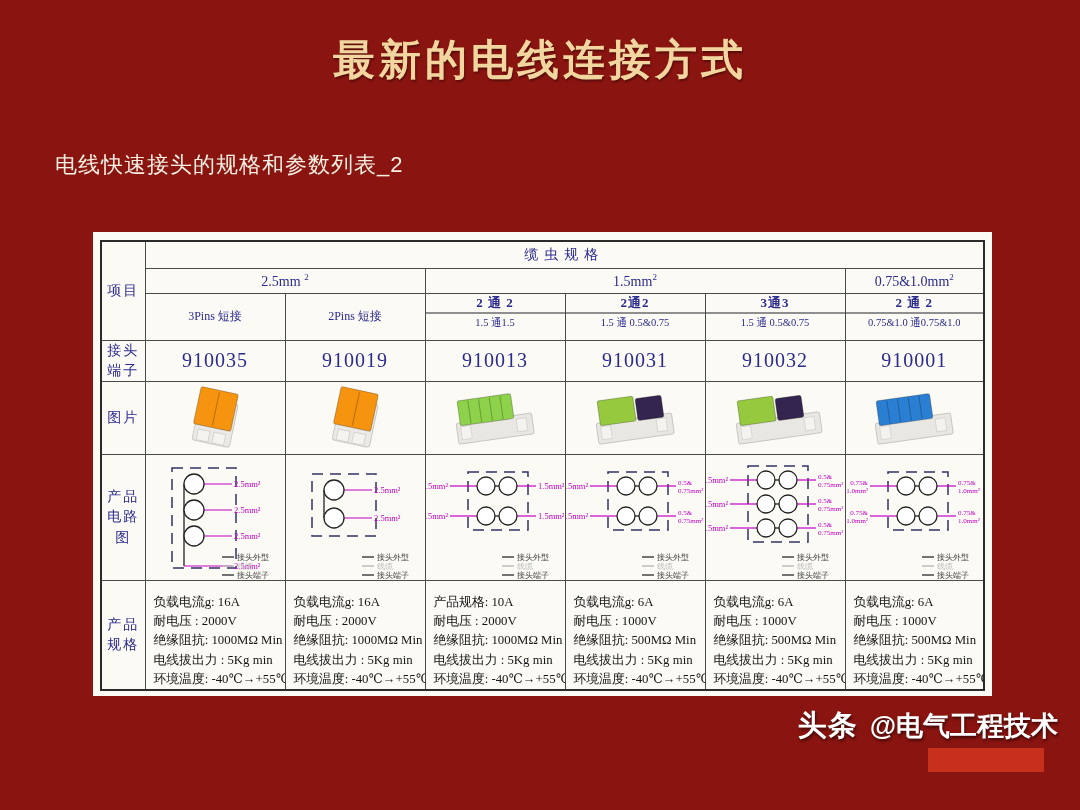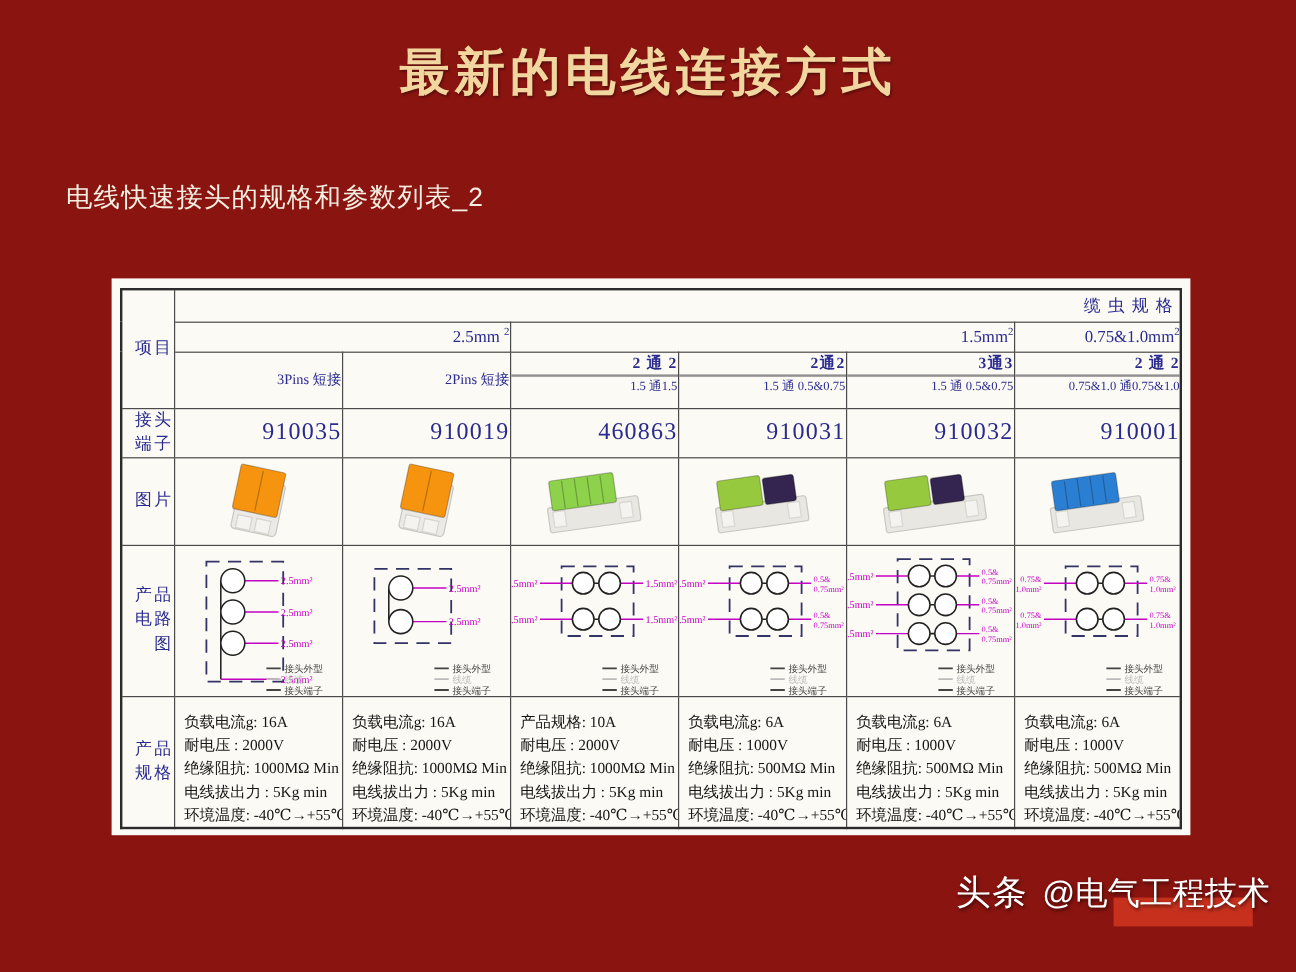--- a/index.html
+++ b/index.html
@@ -24,41 +24,41 @@
 
   .table-wrap{
     position:absolute; left:93px; top:232px; width:899px; height:464px;
     background:var(--table_bg); padding:8px 8px 10px 7px;
   }
   table.spec-table{
     width:100%; height:100%; border-collapse:collapse; table-layout:fixed;
     border:2px solid var(--table_border);
     font-family:"Liberation Serif","DejaVu Serif",serif; color:var(--navy);
   }
-  table.spec-table td{ border:1px solid #4a4a4a; text-align:right; vertical-align:middle; overflow:hidden; }
+  table.spec-table td{ border:1px solid #4a4a4a; text-align:center; vertical-align:middle; overflow:hidden; }
   .rowlabel{ font-size:14px; letter-spacing:2px; }
   .rowlabel span{ display:inline-block; width:36px; line-height:1.45; }
   .brand{ font-size:14px; letter-spacing:6px; height:27px; }
   .size{ font-size:14px; height:25px; }
   .size sup{ font-size:9px; }
   .typecell{ font-size:12px; height:38px; }
   .dual{ padding:0 !important; }
   .dual .t{ height:18px; line-height:18px; font-size:13px; font-weight:600; letter-spacing:1px;}
   .dual .b{ height:28px; line-height:17px; font-size:10.5px; border-top:2px solid #8f8f8f; }
   .pnum{ font-size:20px; height:32px; letter-spacing:1px; }
   .imgcell{ height:72px; }
   .imgcell svg, .diagcell svg{ display:block; margin:0 auto; }
   .diagcell{ height:126px; }
   .spec{ vertical-align:top !important; text-align:left !important; padding:12px 4px 0 8px !important; }
   .spec div{ font-size:12.8px; line-height:1.5; color:var(--spec_text); white-space:nowrap; }
 
   .wm-highlight{ position:absolute; left:928px; top:748px; width:116px; height:24px; background:var(--badge); }
   .watermark{
-    position:absolute; right:22px; top:724px; color:var(--watermark_text);
-    font-weight:normal; text-shadow:1px 2px 3px rgba(0,0,0,0.6); white-space:nowrap;
+    position:absolute; right:22px; top:706px; color:var(--watermark_text);
+    font-weight:bold; text-shadow:1px 2px 3px rgba(0,0,0,0.6); white-space:nowrap;
   }
   .watermark .wm-prefix{ font-size:29px; letter-spacing:1px; }
   .watermark .wm-handle{ font-size:27px; }
 </style>
 </head>
 <body>
 
 <div class="slide">
 
   <div class="title">最新的电线连接方式</div>
@@ -102,21 +102,21 @@
             </td>
         <td class="typecell dual">
               <div class="t">2 通 2</div>
               <div class="b">0.75&amp;1.0 通0.75&amp;1.0</div>
             </td>
       </tr>
       <tr>
         <td class="rowlabel"><span>接头端子</span></td>
         <td class="pnum">910035</td>
         <td class="pnum">910019</td>
-        <td class="pnum">460863</td>
+        <td class="pnum">910013</td>
         <td class="pnum">910031</td>
         <td class="pnum">910032</td>
         <td class="pnum">910001</td>
       </tr>
       <tr>
         <td class="rowlabel"><span>图片</span></td>
         <td class="imgcell">
               <svg width="130" height="72" viewBox="0 0 130 72">
                 <g transform="rotate(12 65 36)">
       <rect x="47" y="18" width="38" height="44" rx="3" fill="#eceae6" stroke="#c9c7c2"></rect>

